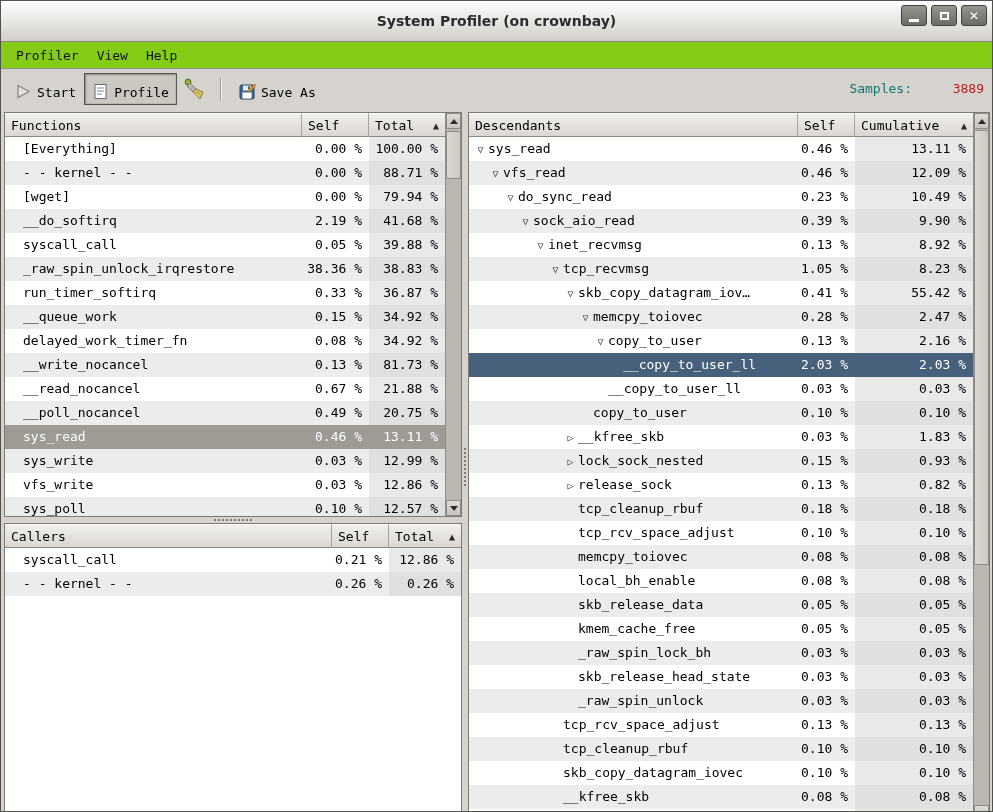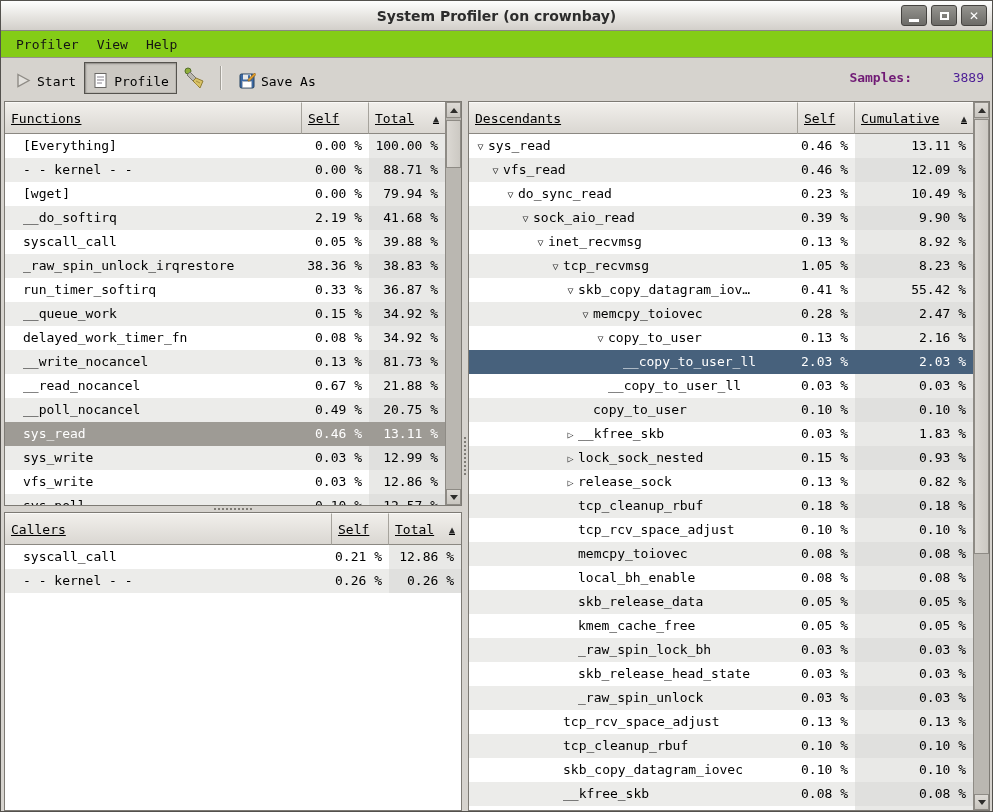--- a/index.html
+++ b/index.html
@@ -7,21 +7,21 @@
   .window {
     position:relative; width:993px; height:812px;
     background:#d6d3ce;
     border:1px solid #53514d;
     font-family:"DejaVu Sans Mono","Liberation Mono",monospace;
     font-size:13px; color:#000;
     overflow:hidden;
   }
   
   .titlebar {
-    height:30px; background:linear-gradient(to bottom,#fefefe,#e6e4e0 55%,#d2cfca);
+    height:41px; background:linear-gradient(to bottom,#fefefe,#e6e4e0 55%,#d2cfca);
     border-bottom:1px solid #8a8781;
     display:flex; align-items:center; justify-content:center; position:relative;
   }
   .title {
     font-family:"DejaVu Sans","Liberation Sans",sans-serif;
     font-weight:bold; font-size:14px; color:#2c2c2c;
   }
   .winbtns { position:absolute; right:5px; top:4px; display:flex; gap:4px; }
   .winbtn {
     width:26px; height:21px; border-radius:3px;
@@ -43,40 +43,40 @@
   .toolbar { height:39px; display:flex; align-items:center; padding:0 6px; }
   .tb-btn { display:flex; align-items:flex-end; gap:5px; padding:4px 7px; height:32px; border:1px solid transparent; }
   .tb-btn.pressed {
     background:#cbc8c2;
     border:1px solid #55534e;
     box-shadow:inset 1px 1px 2px rgba(0,0,0,.25), inset 0 0 0 1px #bdbab4;
   }
   .tb-icon-btn { padding:3px 4px; }
   .tb-sep { width:0; height:24px; border-left:1px solid #a29f98; border-right:1px solid #f3f1ee; margin:0 9px; }
   .spacer { flex:1; }
-  .samples-label { color:#701a75;font-weight:bold; }
-  .samples-value { color:#4c1d95; width:72px; text-align:right; margin-right:2px; }
+  .samples-label { color:#0f766e; }
+  .samples-value { color:#b91c1c; width:72px; text-align:right; margin-right:2px; }
   
   .main { display:flex; padding:4px 2px 2px 3px; height:716px; }
   .left-col { width:458px; display:flex; flex-direction:column; }
   .vsplit { width:6px; display:flex; align-items:center; justify-content:center; }
   .vsplit .grip { height:38px; border-left:2px dotted #7f7c76; }
   .hsplit { height:6px; display:flex; align-items:center; justify-content:center; }
   .hsplit .grip { width:38px; border-top:2px dotted #7f7c76; }
   .right-col { flex:1; display:flex; flex-direction:column; }
   .panel {
     background:#fff; border:1px solid #7d7a74;
     display:flex; overflow:hidden;
   }
   .functions-panel { height:405px; }
   .callers-panel { flex:1; }
   .descendants-panel { height:710px; }
   .tablewrap { flex:1; overflow:hidden; display:flex; flex-direction:column; }
   
-  .thead { display:grid; height:32px; flex:none;text-decoration:underline; }
+  .thead { display:grid; height:24px; flex:none; }
   .th {
     background:linear-gradient(to bottom,#f1efeb,#dad7d2);
     border-right:1px solid #a6a39c; border-bottom:1px solid #8b8882;
     border-top:1px solid #fbfaf8;
     display:flex; align-items:center; padding:0 6px; white-space:pre; overflow:hidden;
   }
   .th:last-child { border-right:none; }
   .sort-arrow { margin-left:auto; font-size:10px; color:#2a2a2a; padding-left:6px; }
   
   .rows { flex:1; overflow:hidden; }

